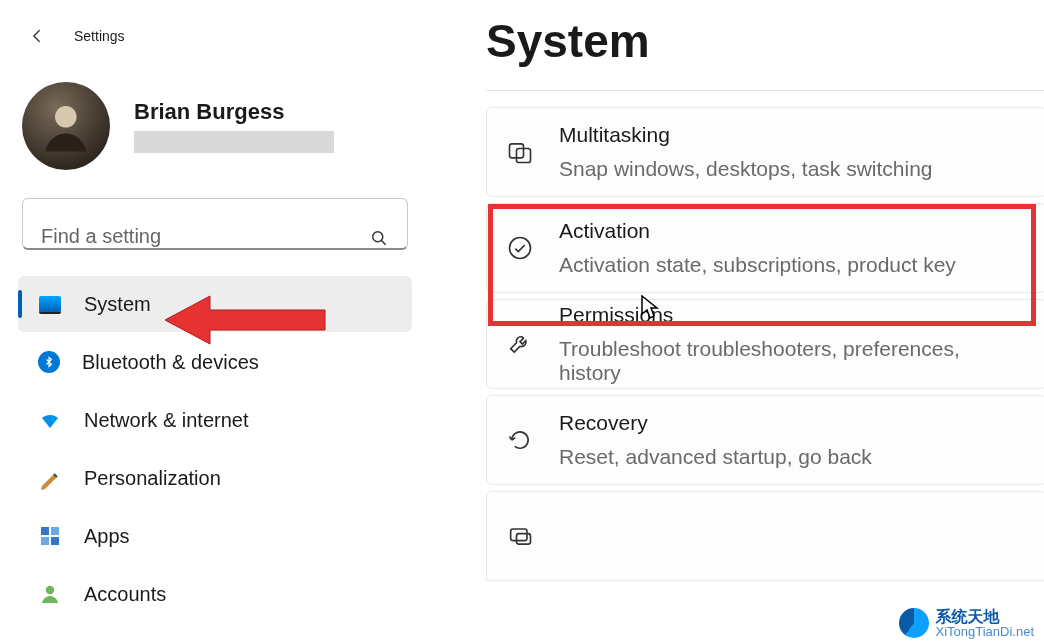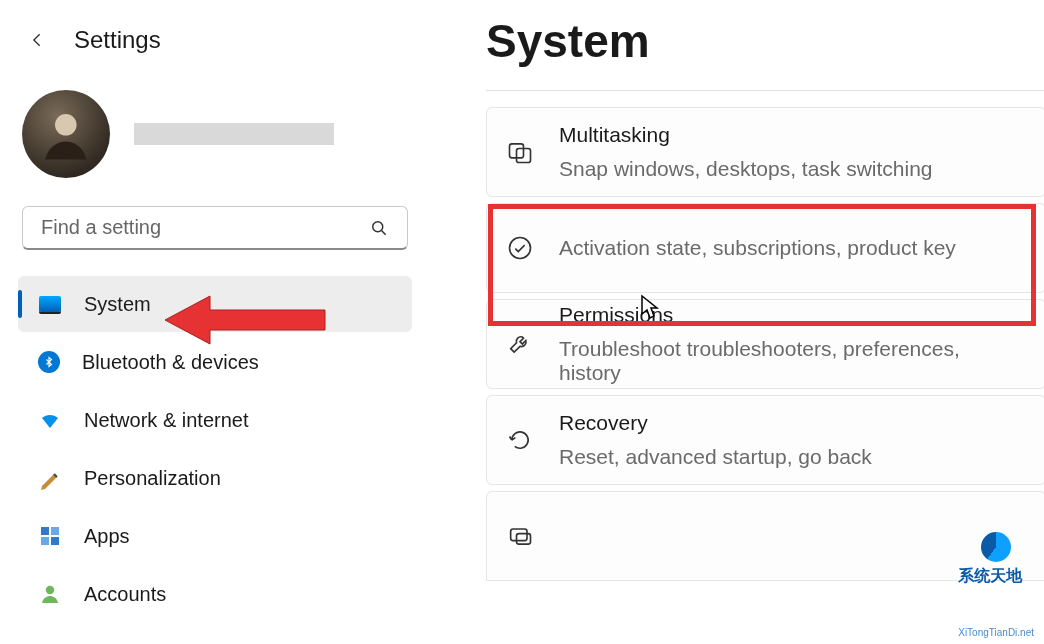--- a/index.html
+++ b/index.html
@@ -19,21 +19,21 @@
       display: flex;
       flex-direction: column;
     }
     .back-row {
       display: flex;
       align-items: center;
       gap: 26px;
       padding: 4px 10px 12px 10px;
     }
     .back-arrow { width: 20px; height: 20px; color: #333; }
-    .back-label { font-size: 24px; color: #1a1a1a; }
+    .back-label { font-size: 14px; color: #1a1a1a; }
     .user-row {
       display: flex;
       align-items: center;
       gap: 24px;
       padding: 24px 4px 20px 4px;
     }
     .avatar {
       width: 88px; height: 88px;
       border-radius: 50%;
       background: radial-gradient(circle at 40% 30%, #7a6b5a 0%, #3d342a 60%, #1a1410 100%);
@@ -43,26 +43,26 @@
     }
     .avatar svg{width:70%;height:70%;}
     .user-meta { display:flex; flex-direction:column; gap:6px; }
     .user-name { font-size: 22px; font-weight: 600; }
     .user-sub {
       width: 200px; height: 22px;
       background: #d9d9d9;
     }
     .search {
       margin: 8px 4px 24px 4px;
-      height: 44px;
+      height: 52px;
       border: 1px solid #c8c8c8;
       border-bottom: 2px solid #8a8a8a;
       border-radius: 6px;
       display: flex;
-      align-items: center;
+      align-items: flex-end;
       padding: 0 18px;
       gap: 10px;
     }
     .search input {
       flex: 1;
       border: none; outline: none;
       font-size: 20px;
       color: #555;
       background: transparent;
     }
@@ -149,29 +149,29 @@
       position:absolute;
       width:20px;height:26px;
       pointer-events:none;
     }
     .cursor-annot svg{width:100%;height:100%;}
 
     .watermark{
       position:absolute;
       right:10px; bottom:6px;
       display:flex;align-items:center;gap:6px;
-      font-size:13px;color:#0a5aa8;flex-direction:column;
+      font-size:13px;color:#0a5aa8;
     }
     .watermark .logo{
       width:30px;height:30px;border-radius:50%;
       background: conic-gradient(#0ea0ff 0 60%, #0a5aa8 60% 100%);
     }
     .watermark .wm-text{display:flex;flex-direction:column;line-height:1;}
     .watermark .wm-cn{font-size:16px;font-weight:700;color:#0a5aa8;}
-    .watermark .wm-en{font-size:10px;color:#4a8ac9;margin-top:44px;}
+    .watermark .wm-en{font-size:13px;color:#4a8ac9;}
   </style>
 </head>
 <body>
 
 <div class="layout">
   <div class="sidebar">
     <div class="back-row">
       <span class="back-arrow">
         <svg viewBox="0 0 24 24" fill="none" stroke="#333" stroke-width="1.6">
             <path d="M14 5l-7 7 7 7"></path>
@@ -181,20 +181,21 @@
     </div>
 
     <div class="user-row">
       <div class="avatar">
         <svg viewBox="0 0 24 24">
             <circle cx="12" cy="8.5" r="4.2" fill="#d8c8b0"></circle>
             <path d="M4 22c1-5 5-7 8-7s7 2 8 7" fill="#2a2018"></path>
           </svg>
       </div>
       <div class="user-meta">
+        <div class="user-name">Brian Burgess</div>
         <div class="user-sub"></div>
       </div>
     </div>
 
     <div class="search">
       <input type="text" placeholder="Find a setting" style="">
       <span class="search-icon">
         <svg viewBox="0 0 24 24" fill="none" stroke="#333" stroke-width="1.8">
             <circle cx="10.5" cy="10.5" r="6"></circle>
             <path d="M20 20l-5-5"></path>
@@ -277,20 +278,21 @@
       </div>
 
       <div class="card">
         <span class="card-icon">
           <svg viewBox="0 0 24 24">
               <circle cx="12" cy="12" r="9"></circle>
               <path d="M8 12.5l2.5 2.5L16 9.5"></path>
             </svg>
         </span>
         <div class="card-text">
+          <div class="card-title">Activation</div>
           <div class="card-desc">Activation state, subscriptions, product key</div>
         </div>
       </div>
 
       <div class="card">
         <span class="card-icon">
           <svg viewBox="0 0 24 24">
               <path d="M14 6a4 4 0 00-5 5l-5 5 3 3 5-5a4 4 0 005-5l-3 3-2-2 3-3z"></path>
             </svg>
         </span>

